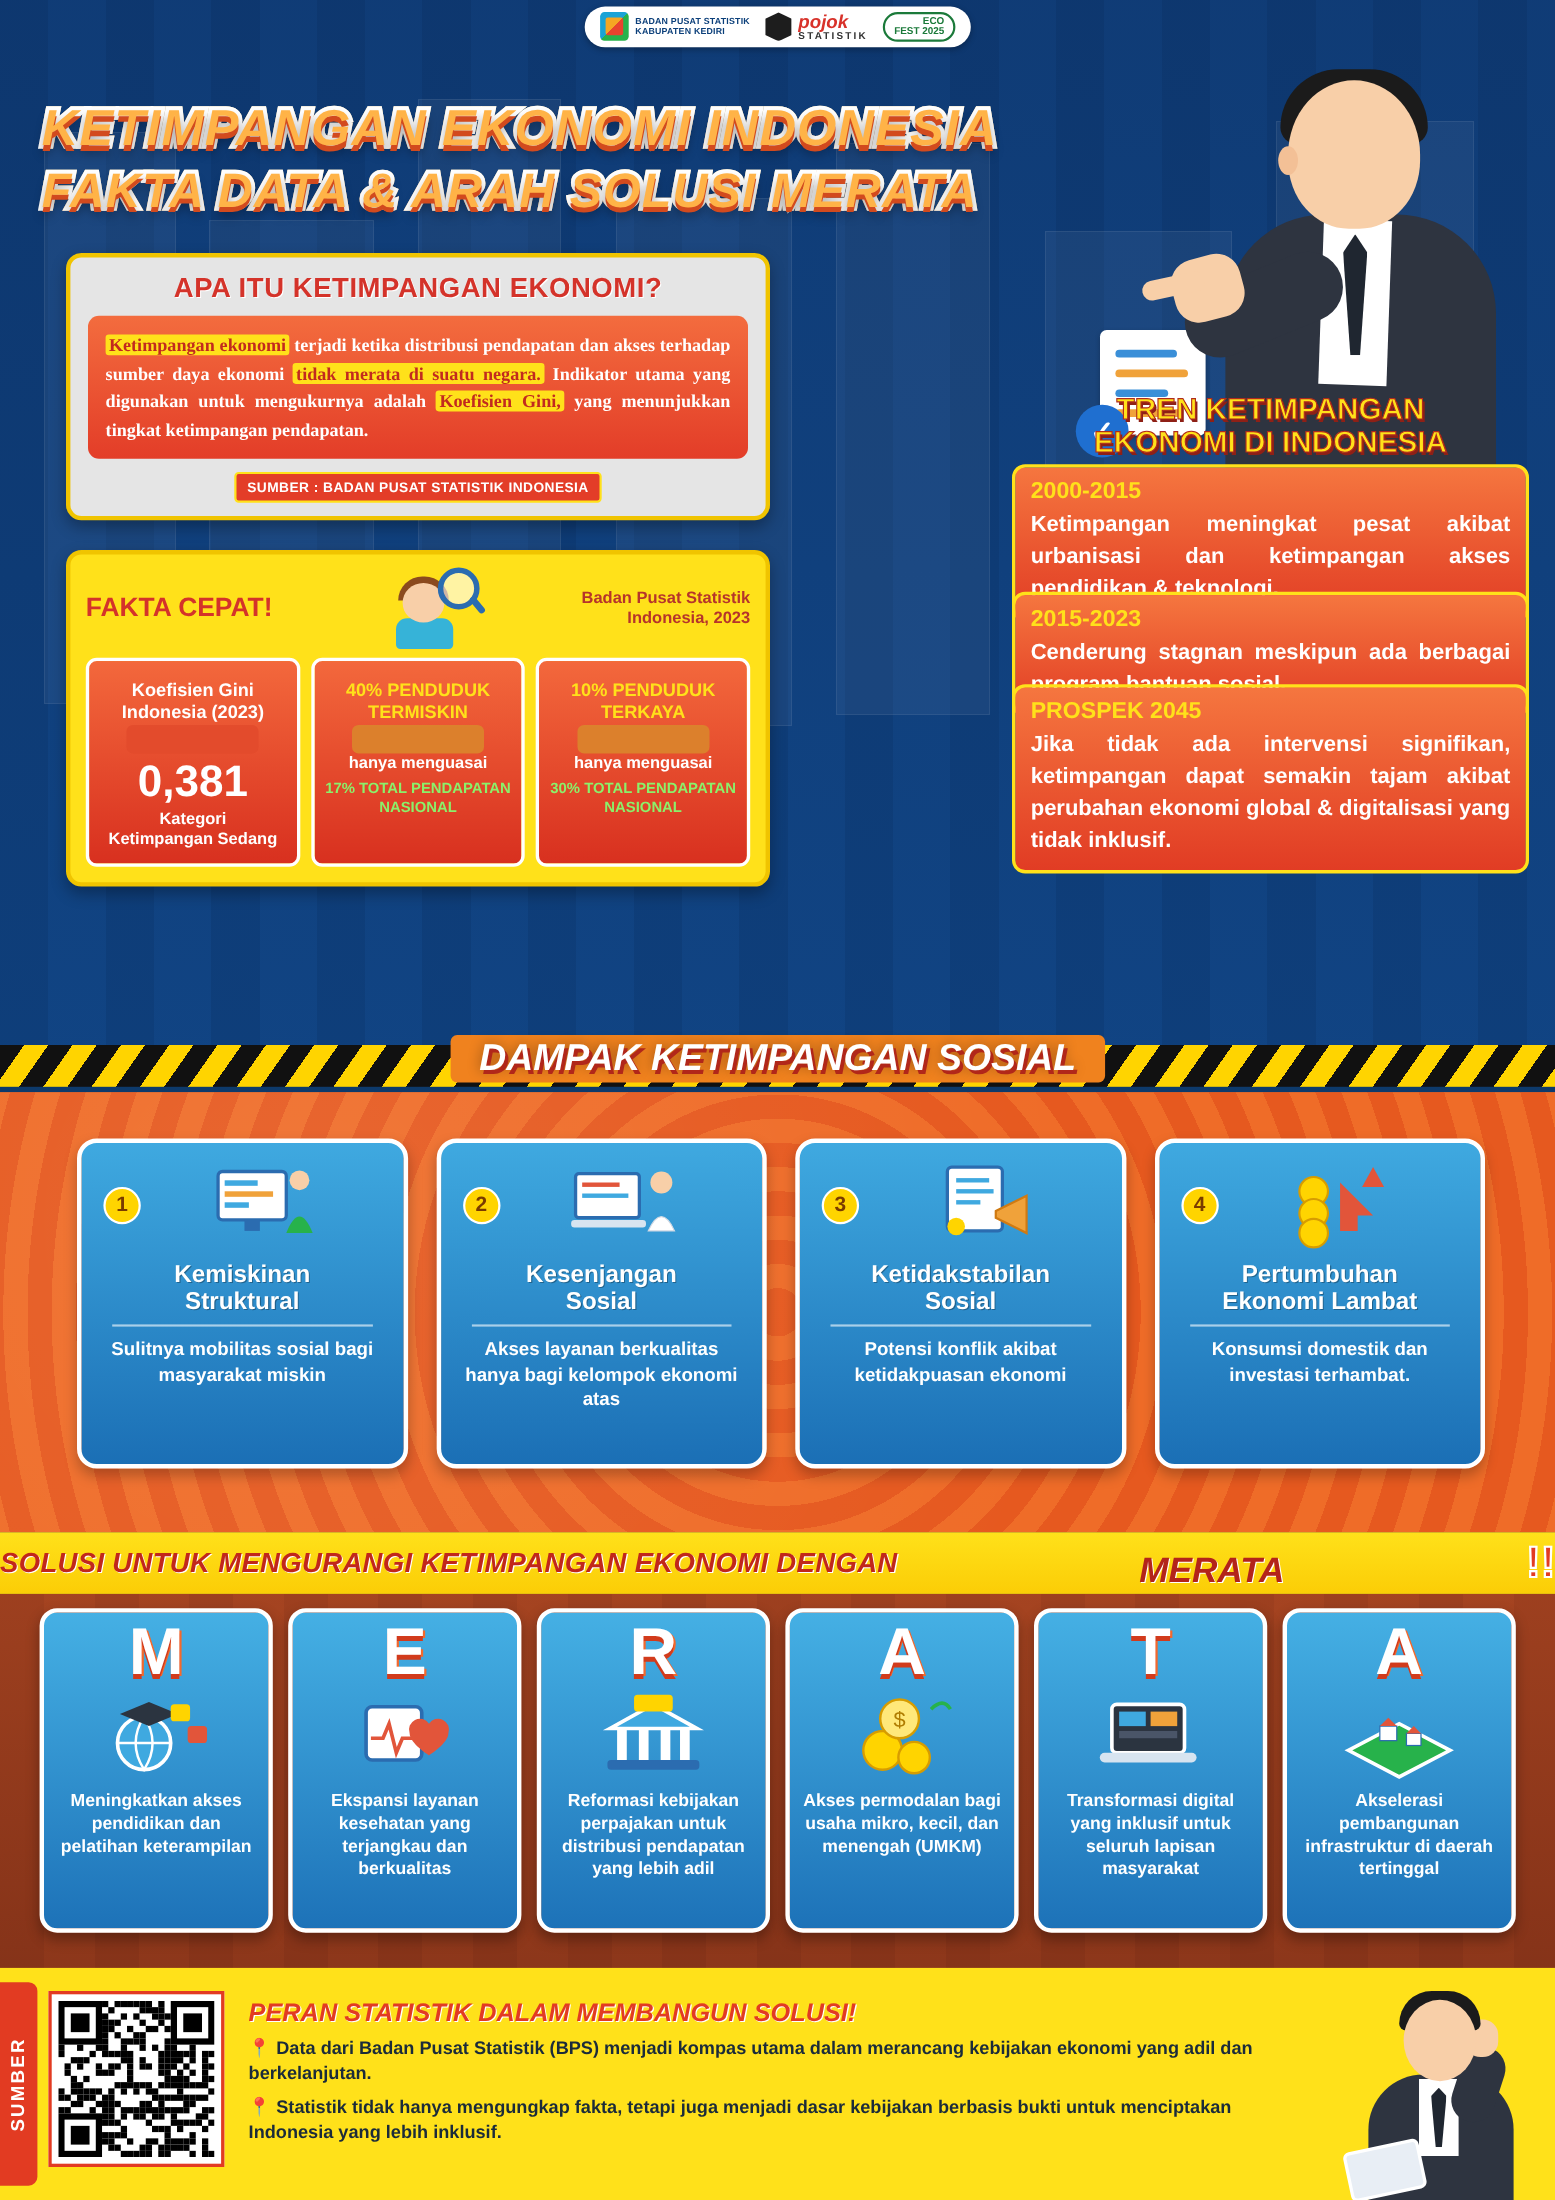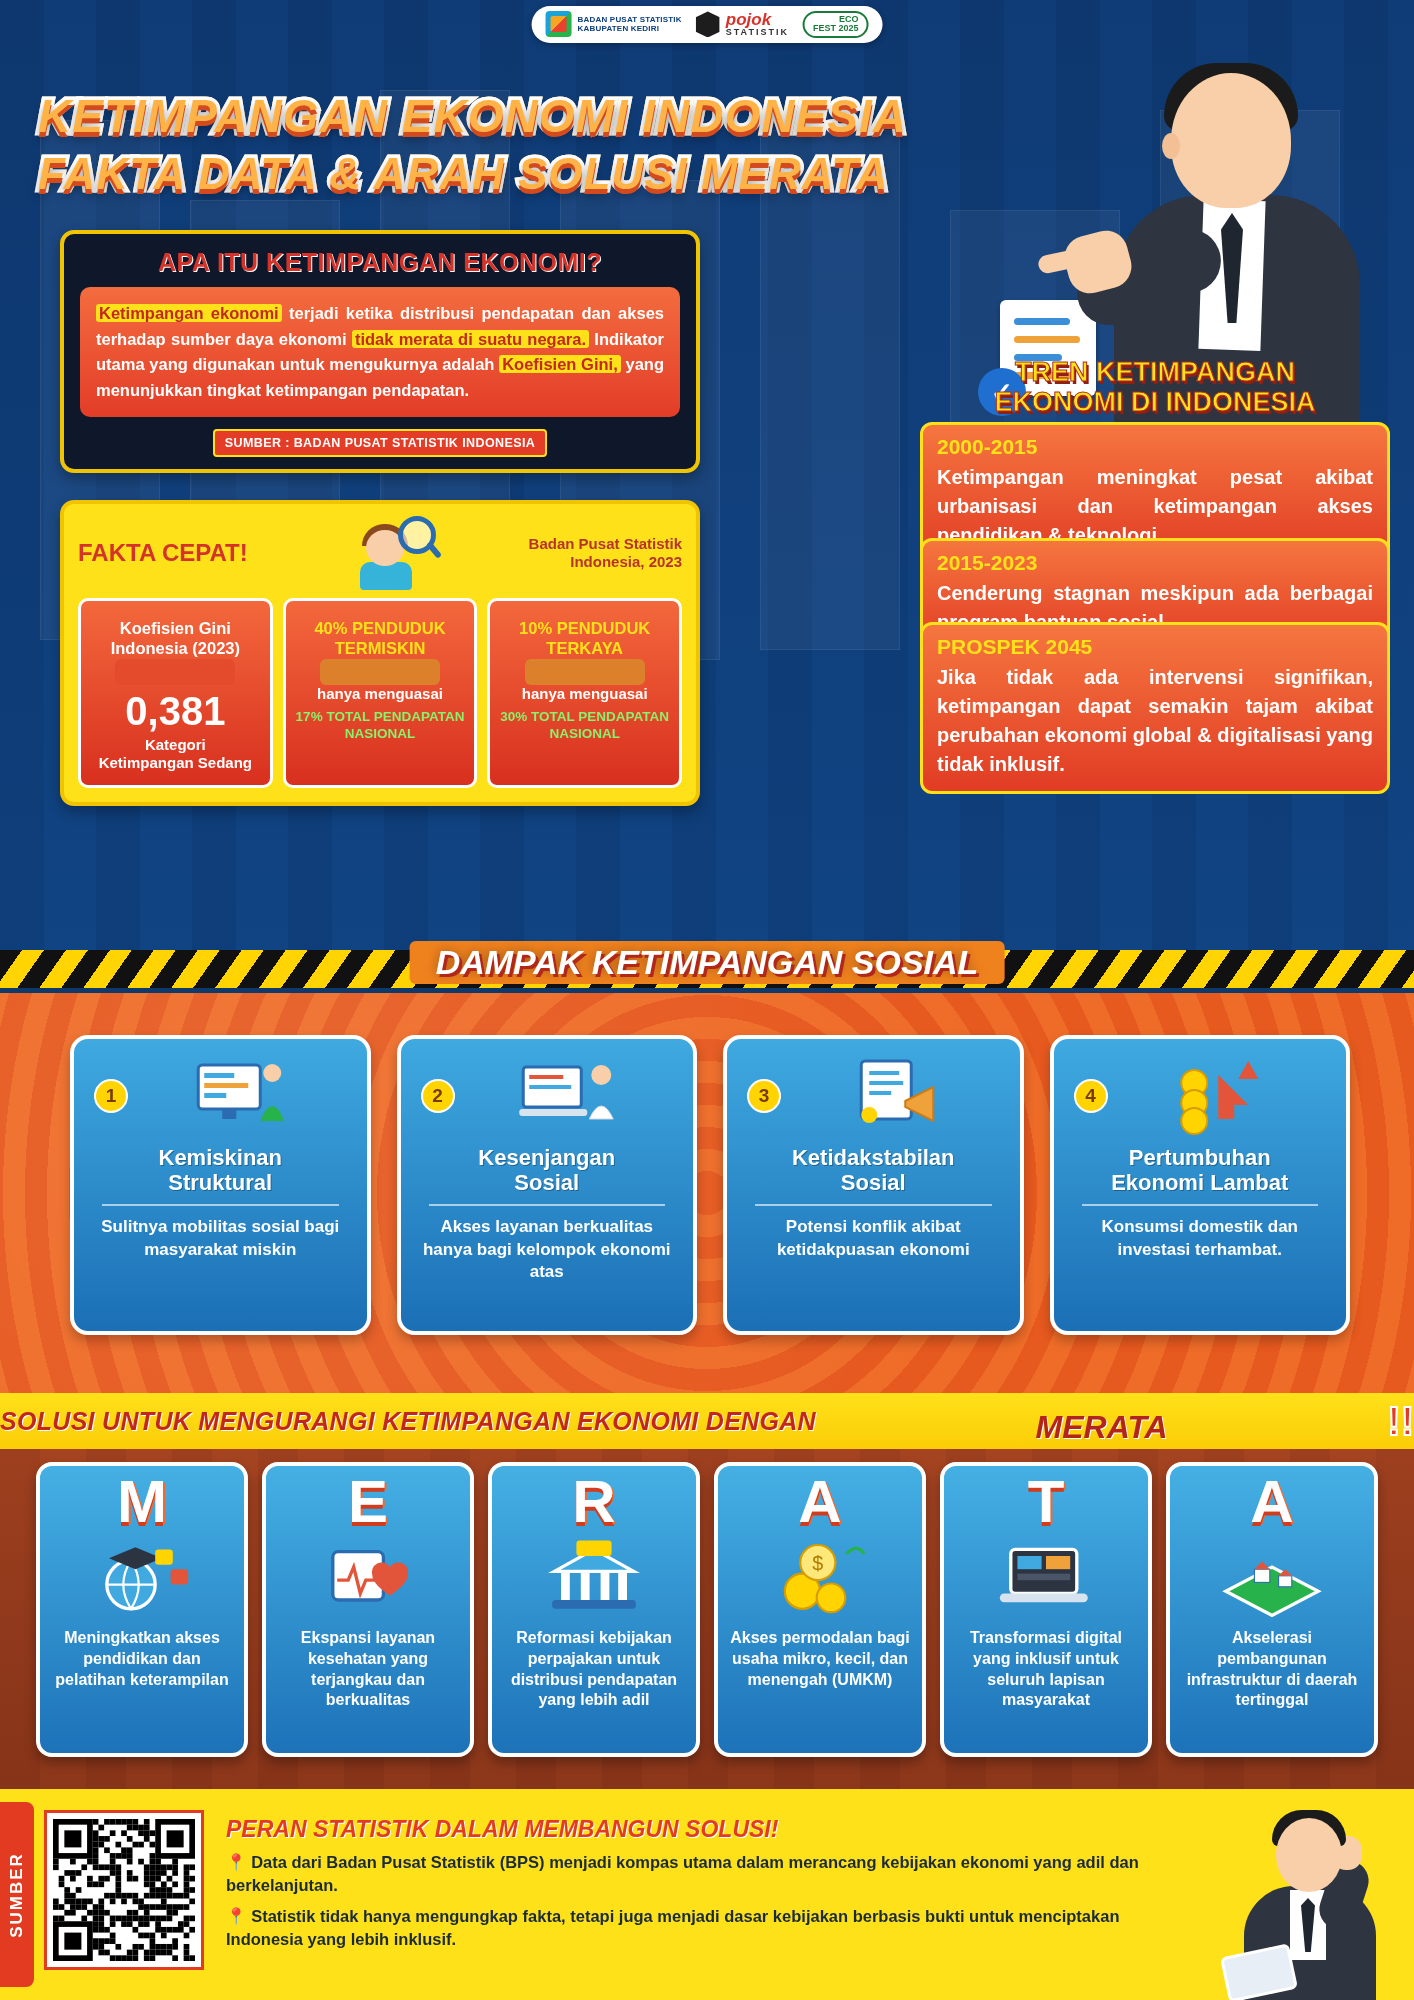--- a/index.html
+++ b/index.html
@@ -71,29 +71,29 @@
 
   
   .doc-ic { position:absolute; right: 310px; top: 300px; width: 120px; height: 110px; z-index: 14; }
   .doc-ic .pg { position:absolute; background:#fff; border-radius:6px; box-shadow:0 2px 5px rgba(0,0,0,.25); }
   .doc-ic .l { position:absolute; height:7px; border-radius:4px; background:#3a8fd8; }
   .doc-check { position:absolute; left:-6px; bottom:-6px; width:48px; height:48px; border-radius:50%; background:#1f6fd0; color:#fff; display:flex;align-items:center;justify-content:center;font-size:26px;font-weight:bold;}
 
   
   .card-def {
     position: absolute; left: 60px; top: 230px; width: 640px;
-    background: #0f172a; border: 4px solid #f0c400; border-radius: 14px;
+    background: #e5e5e5; border: 4px solid #f0c400; border-radius: 14px;
     padding: 14px 16px 12px; z-index: 18;
     box-shadow: 0 6px 14px rgba(0,0,0,.3);
   }
   .card-def h3 { text-align:center; color:#d4332a; font-size: 25px; font-weight: bold; letter-spacing:.5px; margin-bottom: 10px;
      text-shadow: 1px 1px 0 #fff; }
   .def-body {
     background: linear-gradient(180deg,#f36c3e,#e33d28); border-radius: 10px; padding: 14px 16px;
-    color: #fff; font-size: 16.5px; line-height: 1.55; text-align: justify; font-weight: 600;
+    color: #fff; font-size: 16.5px; line-height: 1.55; text-align: justify; font-weight: 600; font-family: Liberation Serif, serif;
   }
   .hl { background:#ffe11a; color:#c22a1f; padding: 0 3px; border-radius: 3px; }
   .src-tag { display:block; margin: 12px auto 0; background:#e33d28; color:#fff; font-size:12.5px;
     font-weight:bold; letter-spacing:.4px; text-align:center; padding:5px 10px; border-radius:4px; border:2px solid #ffe11a; width: fit-content;}
 
   
   .card-fakta {
     position:absolute; left:60px; top:500px; width:640px; background:#ffe11a;
     border:4px solid #f0c400; border-radius:14px; padding:12px 14px 14px; z-index:18;
     box-shadow: 0 6px 14px rgba(0,0,0,.3);

